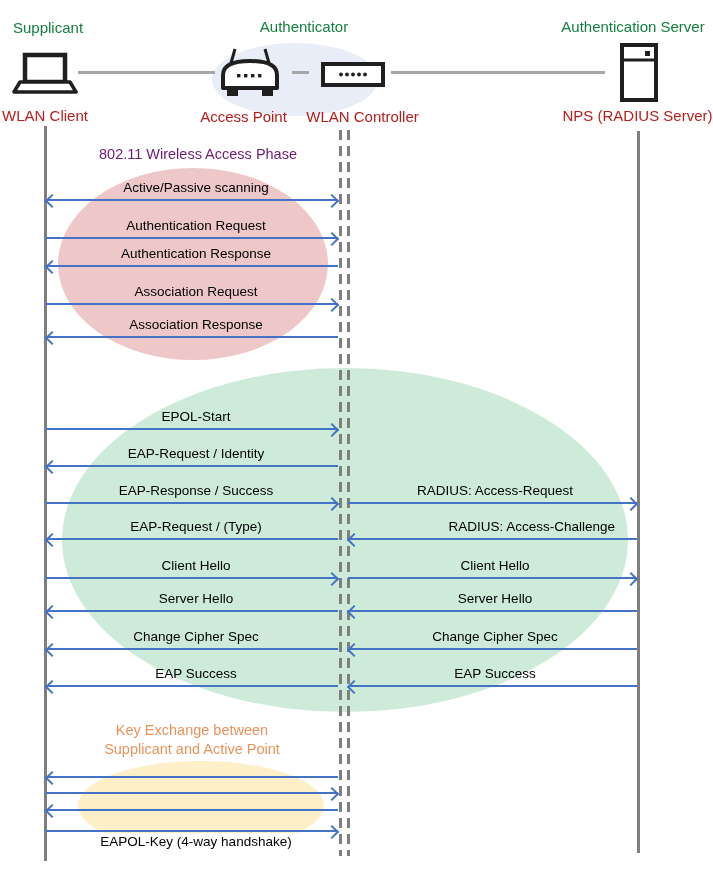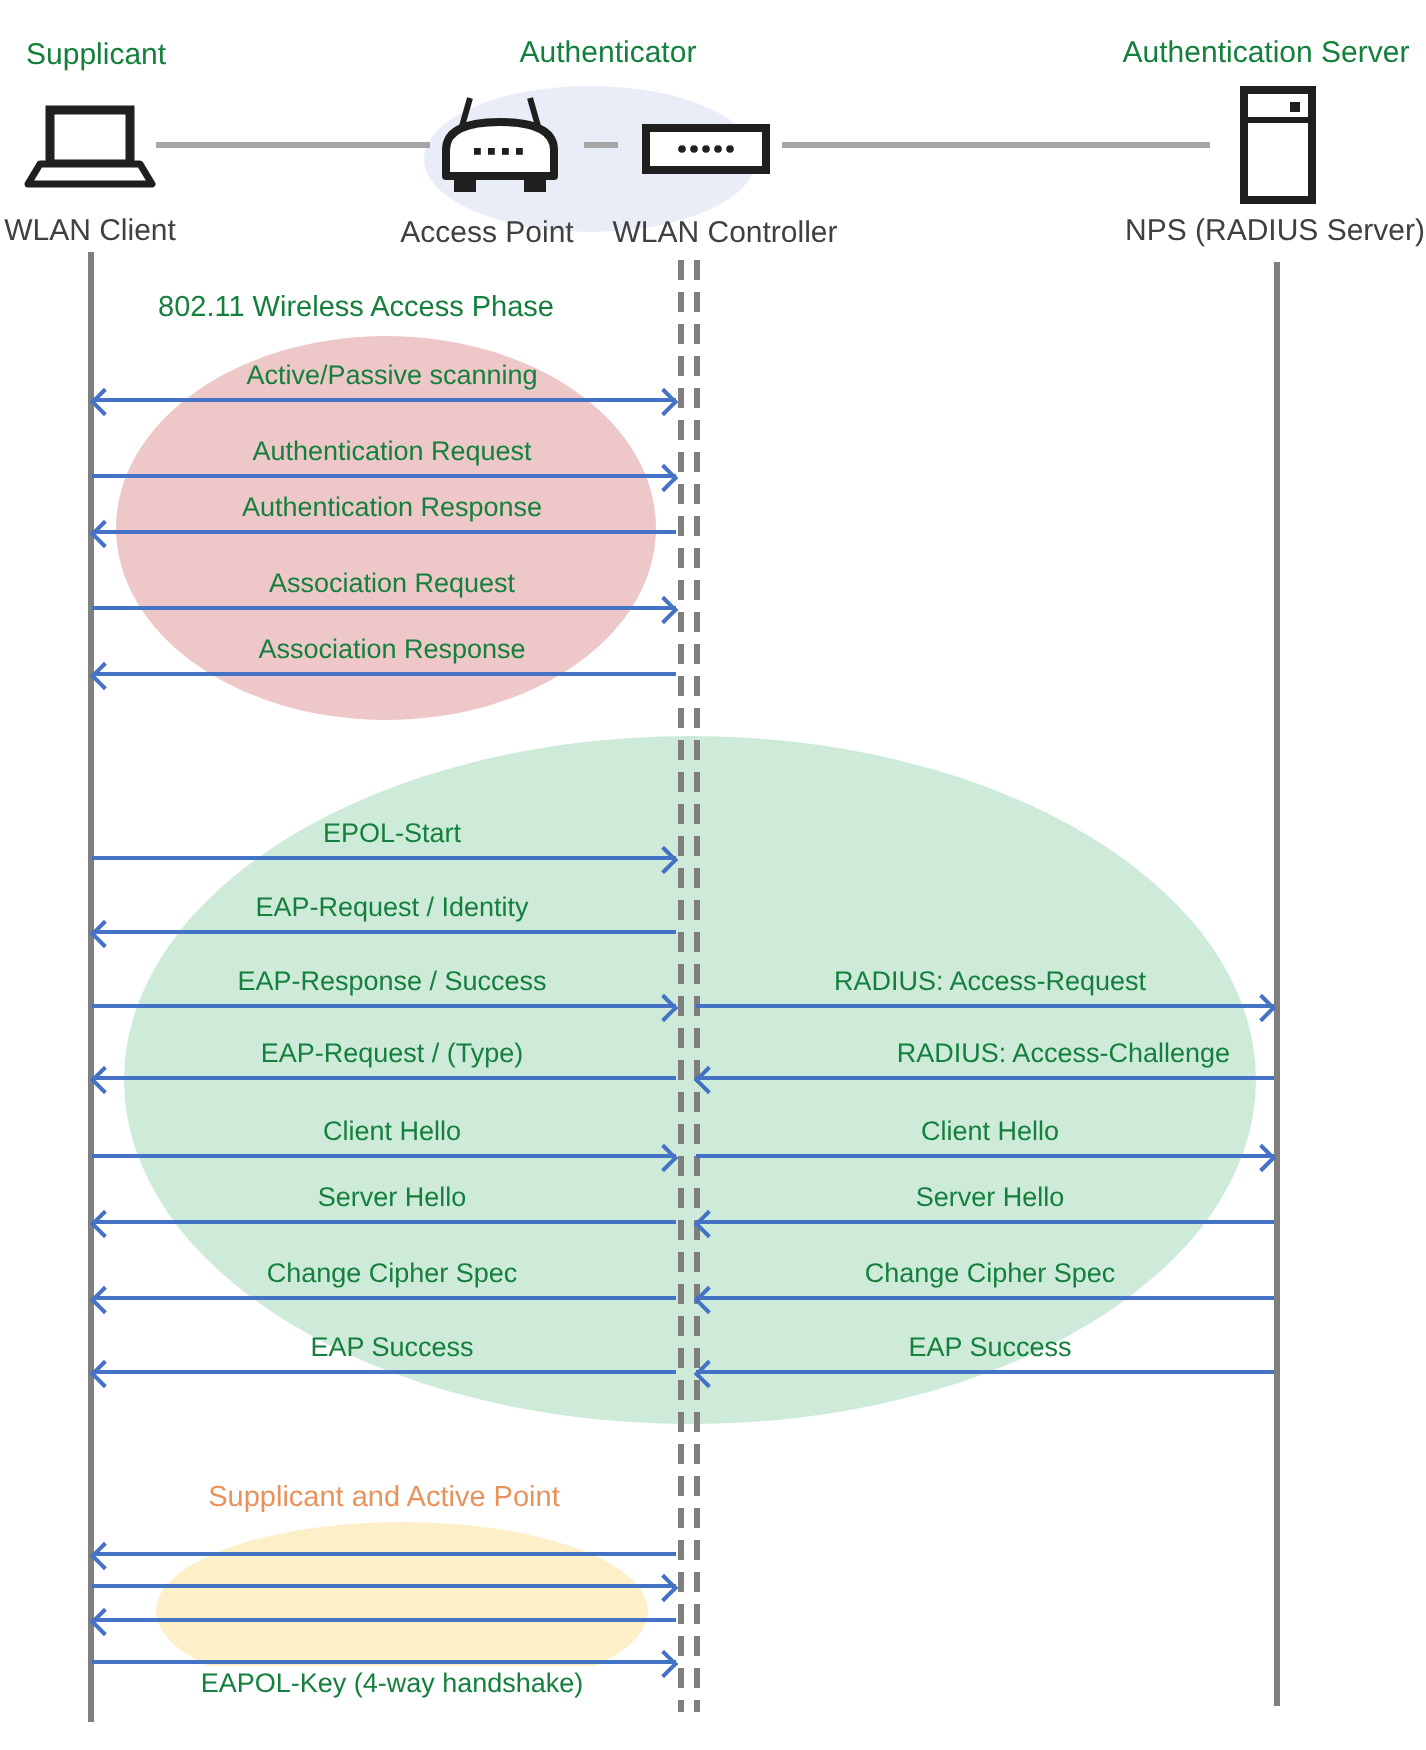--- a/index.html
+++ b/index.html
@@ -4,21 +4,21 @@
 <style>
   html,body{margin:0;padding:0;background:#fff;}
   #canvas{
     position:relative;width:713px;height:875px;background:#fff;overflow:hidden;
     font-family:"Liberation Sans","DejaVu Sans",sans-serif;
   }
   .abs{position:absolute;}
   
   .role-label{position:absolute;font-size:15px;color:#15803d;white-space:nowrap;}
   .centered{text-align:center;}
-  .device-label{position:absolute;font-size:15px;color:#404040;text-align:center;white-space:nowrap;}
+  .device-label{position:absolute;font-size:15px;color:#b91c1c;text-align:center;white-space:nowrap;}
   
   .connector{position:absolute;height:3px;background:#A6A6A6;}
   
   .lifeline-solid{position:absolute;width:3px;background:#7F7F7F;}
   .lifeline-dashed{position:absolute;width:3px;
     background:repeating-linear-gradient(to bottom,#7F7F7F 0px,#7F7F7F 10px,transparent 10px,transparent 16px);}
   
   .phase-ellipse{position:absolute;border-radius:50%;z-index:1;}
   .bubble{position:absolute;border-radius:50%;background:#E9EDF7;z-index:0;}
   
@@ -27,21 +27,21 @@
   .arrow{position:absolute;height:2px;background:#4472C4;z-index:5;}
   .arrow::before,.arrow::after{content:"";position:absolute;width:8px;height:8px;
     border:solid #4472C4;border-width:2.5px 2.5px 0 0;top:-3.5px;}
   .arrow.right::before{display:none;}
   .arrow.right::after{right:1px;transform:rotate(45deg);}
   .arrow.left::before{left:1px;transform:rotate(-135deg);}
   .arrow.left::after{display:none;}
   .arrow.both::before{left:1px;transform:rotate(-135deg);}
   .arrow.both::after{right:1px;transform:rotate(45deg);}
   
-  .msg-label{position:absolute;height:18px;line-height:18px;font-size:13.5px;color:#15803d;
+  .msg-label{position:absolute;height:18px;line-height:18px;font-size:13.5px;color:#000000;
     text-align:center;white-space:nowrap;z-index:6;}
   .msg-label.boxed{background:#ffffff;}
   .icon{z-index:4;}
 </style>
 </head>
 <body>
 
 <div id="canvas">
 
   <div class="role-label" style="left:13px;top:19px;">Supplicant</div>
@@ -93,21 +93,22 @@
 
   <div class="lifeline-solid" style="left:44px;top:126px;height:735px;z-index:3;"></div>
   <div class="lifeline-dashed" style="left:339px;top:130px;height:726px;z-index:3;"></div>
   <div class="lifeline-dashed" style="left:347px;top:130px;height:726px;z-index:3;"></div>
   <div class="lifeline-solid" style="left:637px;top:131px;height:722px;z-index:3;"></div>
 
   <div class="phase-ellipse" id="ellipse-0" style="left: 58px; top: 168px; width: 270px; height: 192px; background: rgb(238, 200, 200);"></div>
   <div class="phase-ellipse" id="ellipse-1" style="left: 62px; top: 368px; width: 566px; height: 344px; background: rgb(206, 235, 218);"></div>
   <div class="phase-ellipse" id="ellipse-2" style="left: 78px; top: 761px; width: 246px; height: 89px; background: rgb(253, 239, 200);"></div>
 
-  <div class="phase-title" id="title-0" style="left: 48px; top: 146px; width: 260px; color: #15803d;">802.11 Wireless Access Phase</div>
+  <div class="phase-title" id="title-0" style="left: 68px; top: 146px; width: 260px; color: #701a75;">802.11 Wireless Access Phase</div>
+  <div class="phase-title" id="title-2a" style="left: 62px; top: 722px; width: 260px; color: rgb(232, 147, 92);">Key Exchange between</div>
   <div class="phase-title" id="title-2b" style="left: 62px; top: 741px; width: 260px; color: rgb(232, 147, 92);">Supplicant and Active Point</div>
 
   <div id="messages">
       <div class="arrow both" style="left: 46px; width: 292px; top: 199px;"></div>
       <div class="msg-label" style="top: 179px; left: 76px; width: 240px;">Active/Passive scanning</div>
       <div class="arrow right" style="left: 46px; width: 292px; top: 237px;"></div>
       <div class="msg-label" style="top: 217px; left: 76px; width: 240px;">Authentication Request</div>
       <div class="arrow left" style="left: 46px; width: 292px; top: 265px;"></div>
       <div class="msg-label" style="top: 245px; left: 76px; width: 240px; text-align: center;">Authentication Response</div>
       <div class="arrow right" style="left: 46px; width: 292px; top: 303px;"></div>

